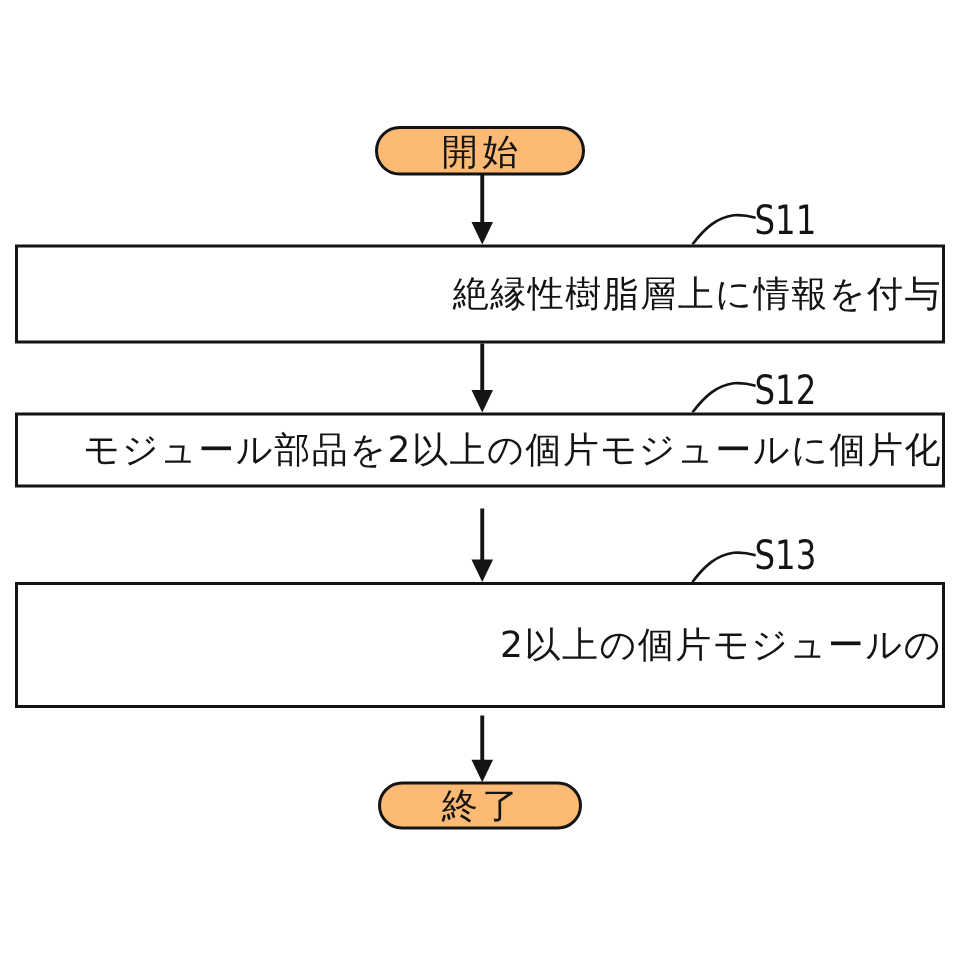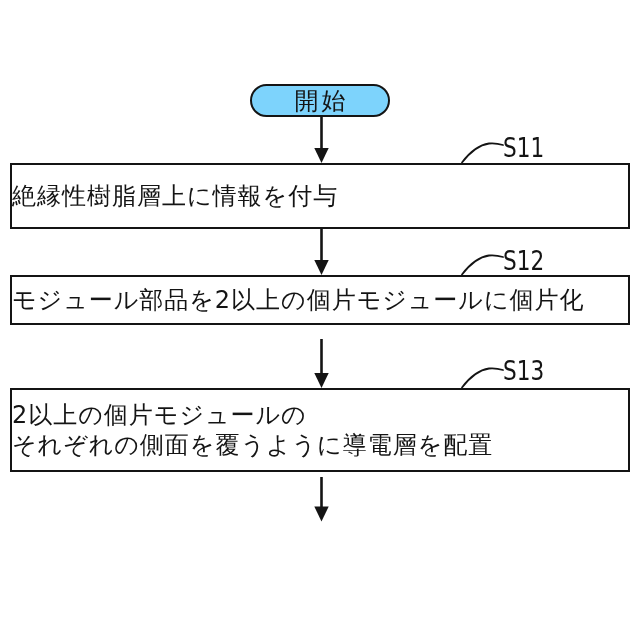--- a/index.html
+++ b/index.html
@@ -16,34 +16,34 @@
     overflow: hidden;
   }
   svg.overlay {
     position: absolute; left: 0; top: 0;
     width: 640px; height: 640px;
   }
   .terminal {
     position: absolute;
     border: 2.4px solid #141414;
     border-radius: 18px;
-    background: #7dd3fc;
+    background: #fdba74;
     display: flex; align-items: center; justify-content: center;
     font-size: 24px;
     letter-spacing: 3px;
     padding-left: 3px; 
     color: #141414;
   }
   .process {
     position: absolute;
     left: 10px; width: 620px;
     border: 2.4px solid #141414;
     background: #ffffff;
     display: flex; flex-direction: column;
-    align-items: flex-start; justify-content: center;
+    align-items: flex-end; justify-content: center;
     font-size: 24px;
     line-height: 30px;
     letter-spacing: 1px;
     text-align: center;
     color: #141414;
   }
   .step-label {
     position: absolute;
     font-size: 27px;
     line-height: 27px;
@@ -87,18 +87,20 @@
   </div>
   <div class="step-label" style="left:503px; top:134px;">S11</div>
 
   <div class="process" style="top:275px; height:50px;">
     <div>モジュール部品を2以上の個片モジュールに個片化</div>
   </div>
   <div class="step-label" style="left:503px; top:247px;">S12</div>
 
   <div class="process" style="top:388px; height:84px;">
     <div>2以上の個片モジュールの</div>
-    <div>それぞれの側面を覆うように導電層を配置</div>
   </div>
   <div class="step-label" style="left:503px; top:357px;">S13</div>
 
+  <div class="terminal" style="left:252px; top:521px; width:136px; height:32px; border-radius:16px;">
+    <span>終了</span>
+  </div>
 
 </div>
 
 </body></html>

